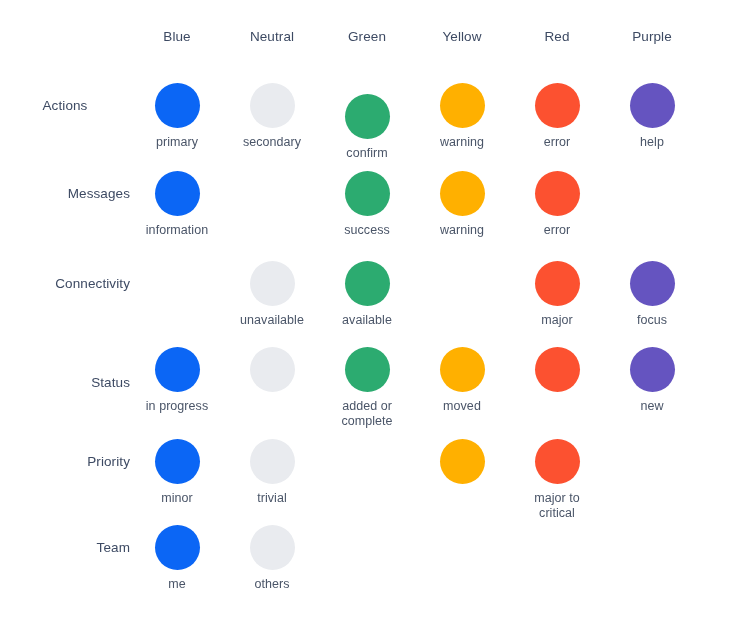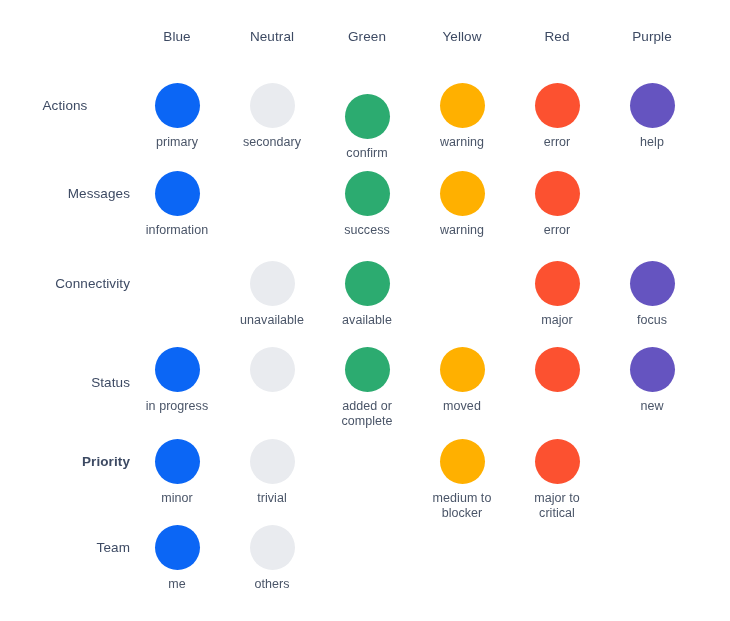--- a/index.html
+++ b/index.html
@@ -252,21 +252,21 @@
           </div>
         </div>
         <div class="cell" style="left: 604.5px; top: 0px;">
           <div class="swatch-wrap">
             <span class="swatch" style="background: rgb(101, 84, 192);"></span>
           </div>
           <div class="caption">new</div>
         </div>
       </div>
       <div class="row" style="top: 439px;">
-        <div class="row-label" style="left: 0px; width: 130px; top: 14px; font-weight: bold;">Priority</div>
+        <div class="row-label" style="left: 0px; width: 130px; top: 14px;">Priority</div>
         <div class="cell" style="left: 129.5px; top: 0px;">
           <div class="swatch-wrap">
             <span class="swatch" style="background: rgb(11, 102, 245);"></span>
           </div>
           <div class="caption">minor</div>
         </div>
         <div class="cell" style="left: 224.5px; top: 0px;">
           <div class="swatch-wrap">
             <span class="swatch" style="background: rgb(233, 235, 239);"></span>
           </div>
@@ -275,22 +275,20 @@
         <div class="cell empty" style="left: 319.5px; top: 0px;">
           <div class="swatch-wrap">
             <span class="swatch" style="background: rgb(44, 171, 112);"></span>
           </div>
           <div class="caption"></div>
         </div>
         <div class="cell" style="left: 414.5px; top: 0px;">
           <div class="swatch-wrap">
             <span class="swatch" style="background: rgb(255, 176, 0);"></span>
           </div>
-          <div class="caption">medium to
-blocker</div>
         </div>
         <div class="cell" style="left: 509.5px; top: 0px;">
           <div class="swatch-wrap">
             <span class="swatch" style="background: rgb(252, 81, 48);"></span>
           </div>
           <div class="caption">major to
 critical</div>
         </div>
         <div class="cell empty" style="left: 604.5px; top: 0px;">
           <div class="swatch-wrap">

